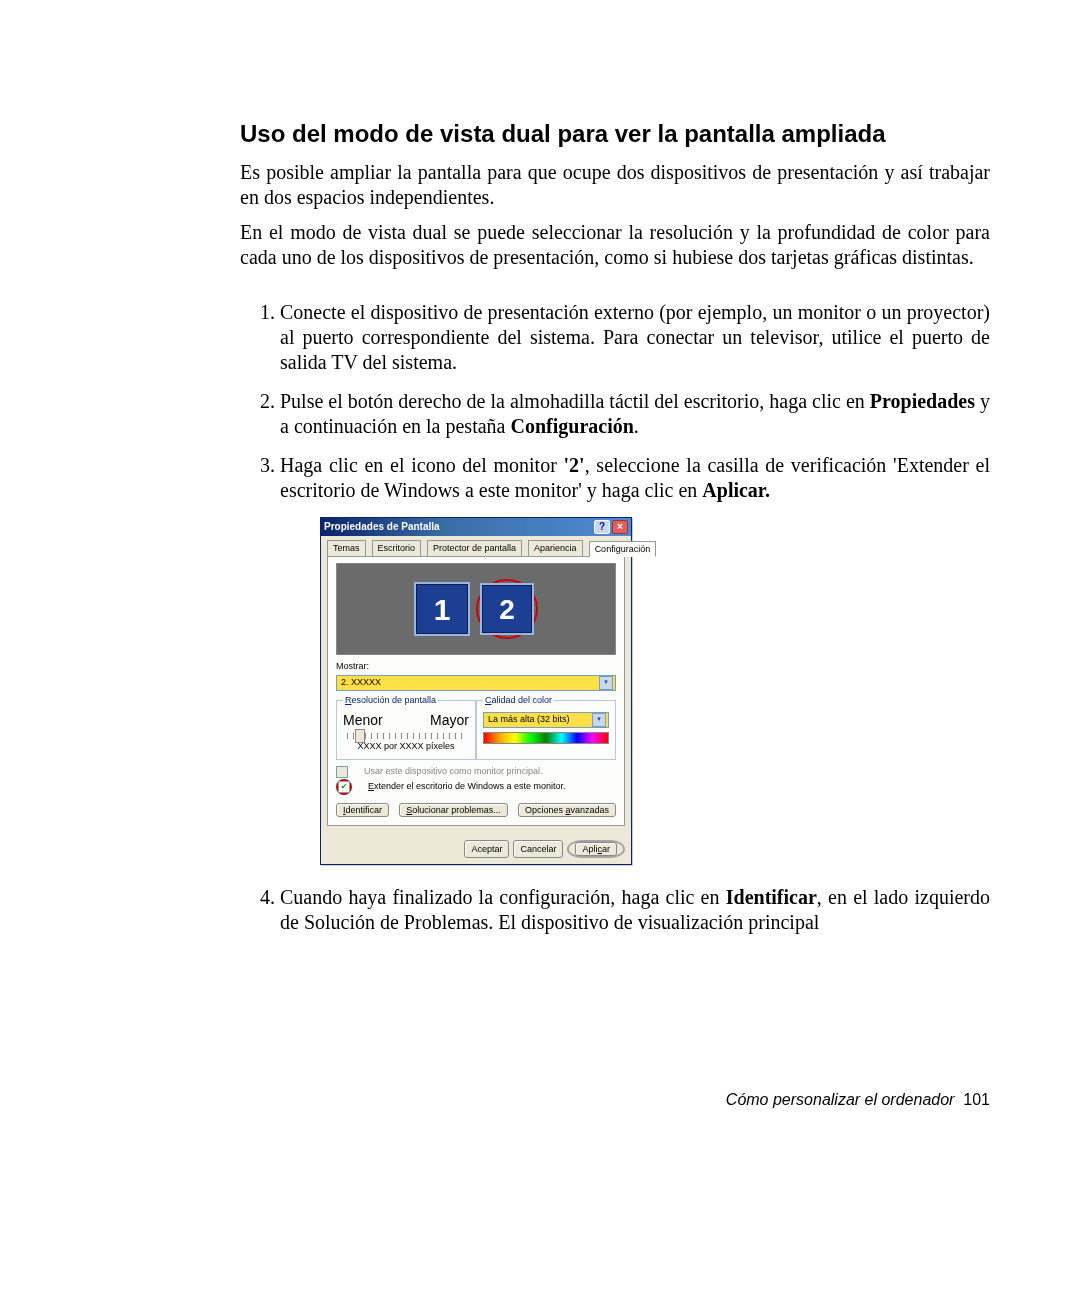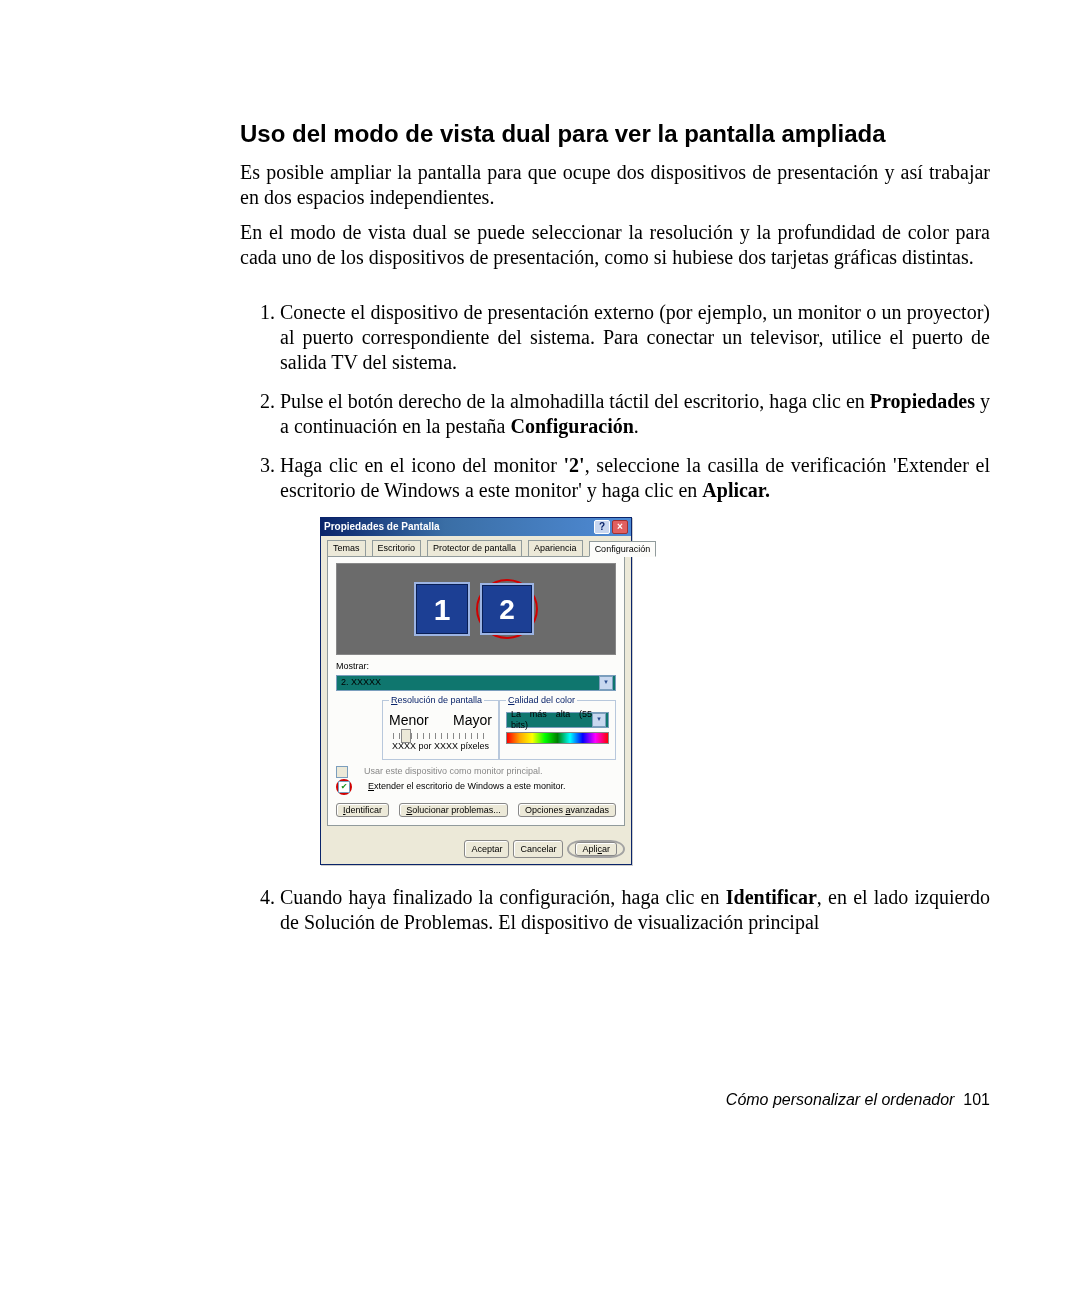--- a/index.html
+++ b/index.html
@@ -134,39 +134,39 @@
     display:flex;align-items:center;justify-content:center;
   }
   .redoval-h {
     border:2px solid #a3a3a3;
     border-radius: 50% / 100%;
     display:inline-flex; align-items:center; padding: 0 6px; height:14px;
   }
   .label { font-size:9px; }
   .dropdown {
     border:1px solid #7b9ebd;
-    background:#0f766e;
+    background:#fde047;
     height:14px;
     display:flex;align-items:center;justify-content:space-between;
     padding:0 2px 0 4px;
     font-size:9px;
     margin-top:2px;
   }
   .dropdown .arrow {
     width:12px;height:12px;background:#c8d8ef;border:1px solid #7b9ebd;
     display:flex;align-items:center;justify-content:center;font-size:7px;color:#2a4d8f;
   }
   fieldset.group {
     border:1px solid #b8c8dc;
     font-size:9px;
     padding:4px 6px 6px 6px;
     margin:0;
   }
   fieldset.group legend { color:#0a246a; padding:0 2px; }
-  .twocol { display:flex; gap:0; margin-top:4px;margin-left:46px; }
+  .twocol { display:flex; gap:0; margin-top:4px; }
   .twocol > * { flex:1; }
   .slider-row { display:flex; justify-content:space-between; font-size:14px; margin-top:2px;}
   .slider {
     height:6px; margin:4px 4px 2px 4px; position:relative;
     background:repeating-linear-gradient(to right,#888 0 1px,transparent 1px 6px);
   }
   .slider .thumb { position:absolute; left:8px; top:-4px; width:8px;height:12px;background:#ece9d8;border:1px solid #888;}
   .res-text { text-align:center; font-size:9px; margin-top:2px;}
   .colorbar {
     height:10px; margin-top:4px;
@@ -246,21 +246,21 @@
                   <span>Mayor</span>
                 </div>
                 <div class="slider">
                     <div class="thumb"></div>
                   </div>
                 <div class="res-text">XXXX por XXXX píxeles</div>
               </fieldset>
               <fieldset class="group">
                 <legend class="underline-first">Calidad del color</legend>
                 <div class="dropdown">
-                  <span>La más alta (55 bits)</span>
+                  <span>La más alta (32 bits)</span>
                   <span class="arrow">▾</span>
                 </div>
                 <div class="colorbar"></div>
               </fieldset>
             </div>
             <div class="checks">
               <div class="checkrow">
                 <span class="checkbox disabled"></span>
                 <span style="color:#888">Usar este dispositivo como monitor principal.</span>
               </div>

